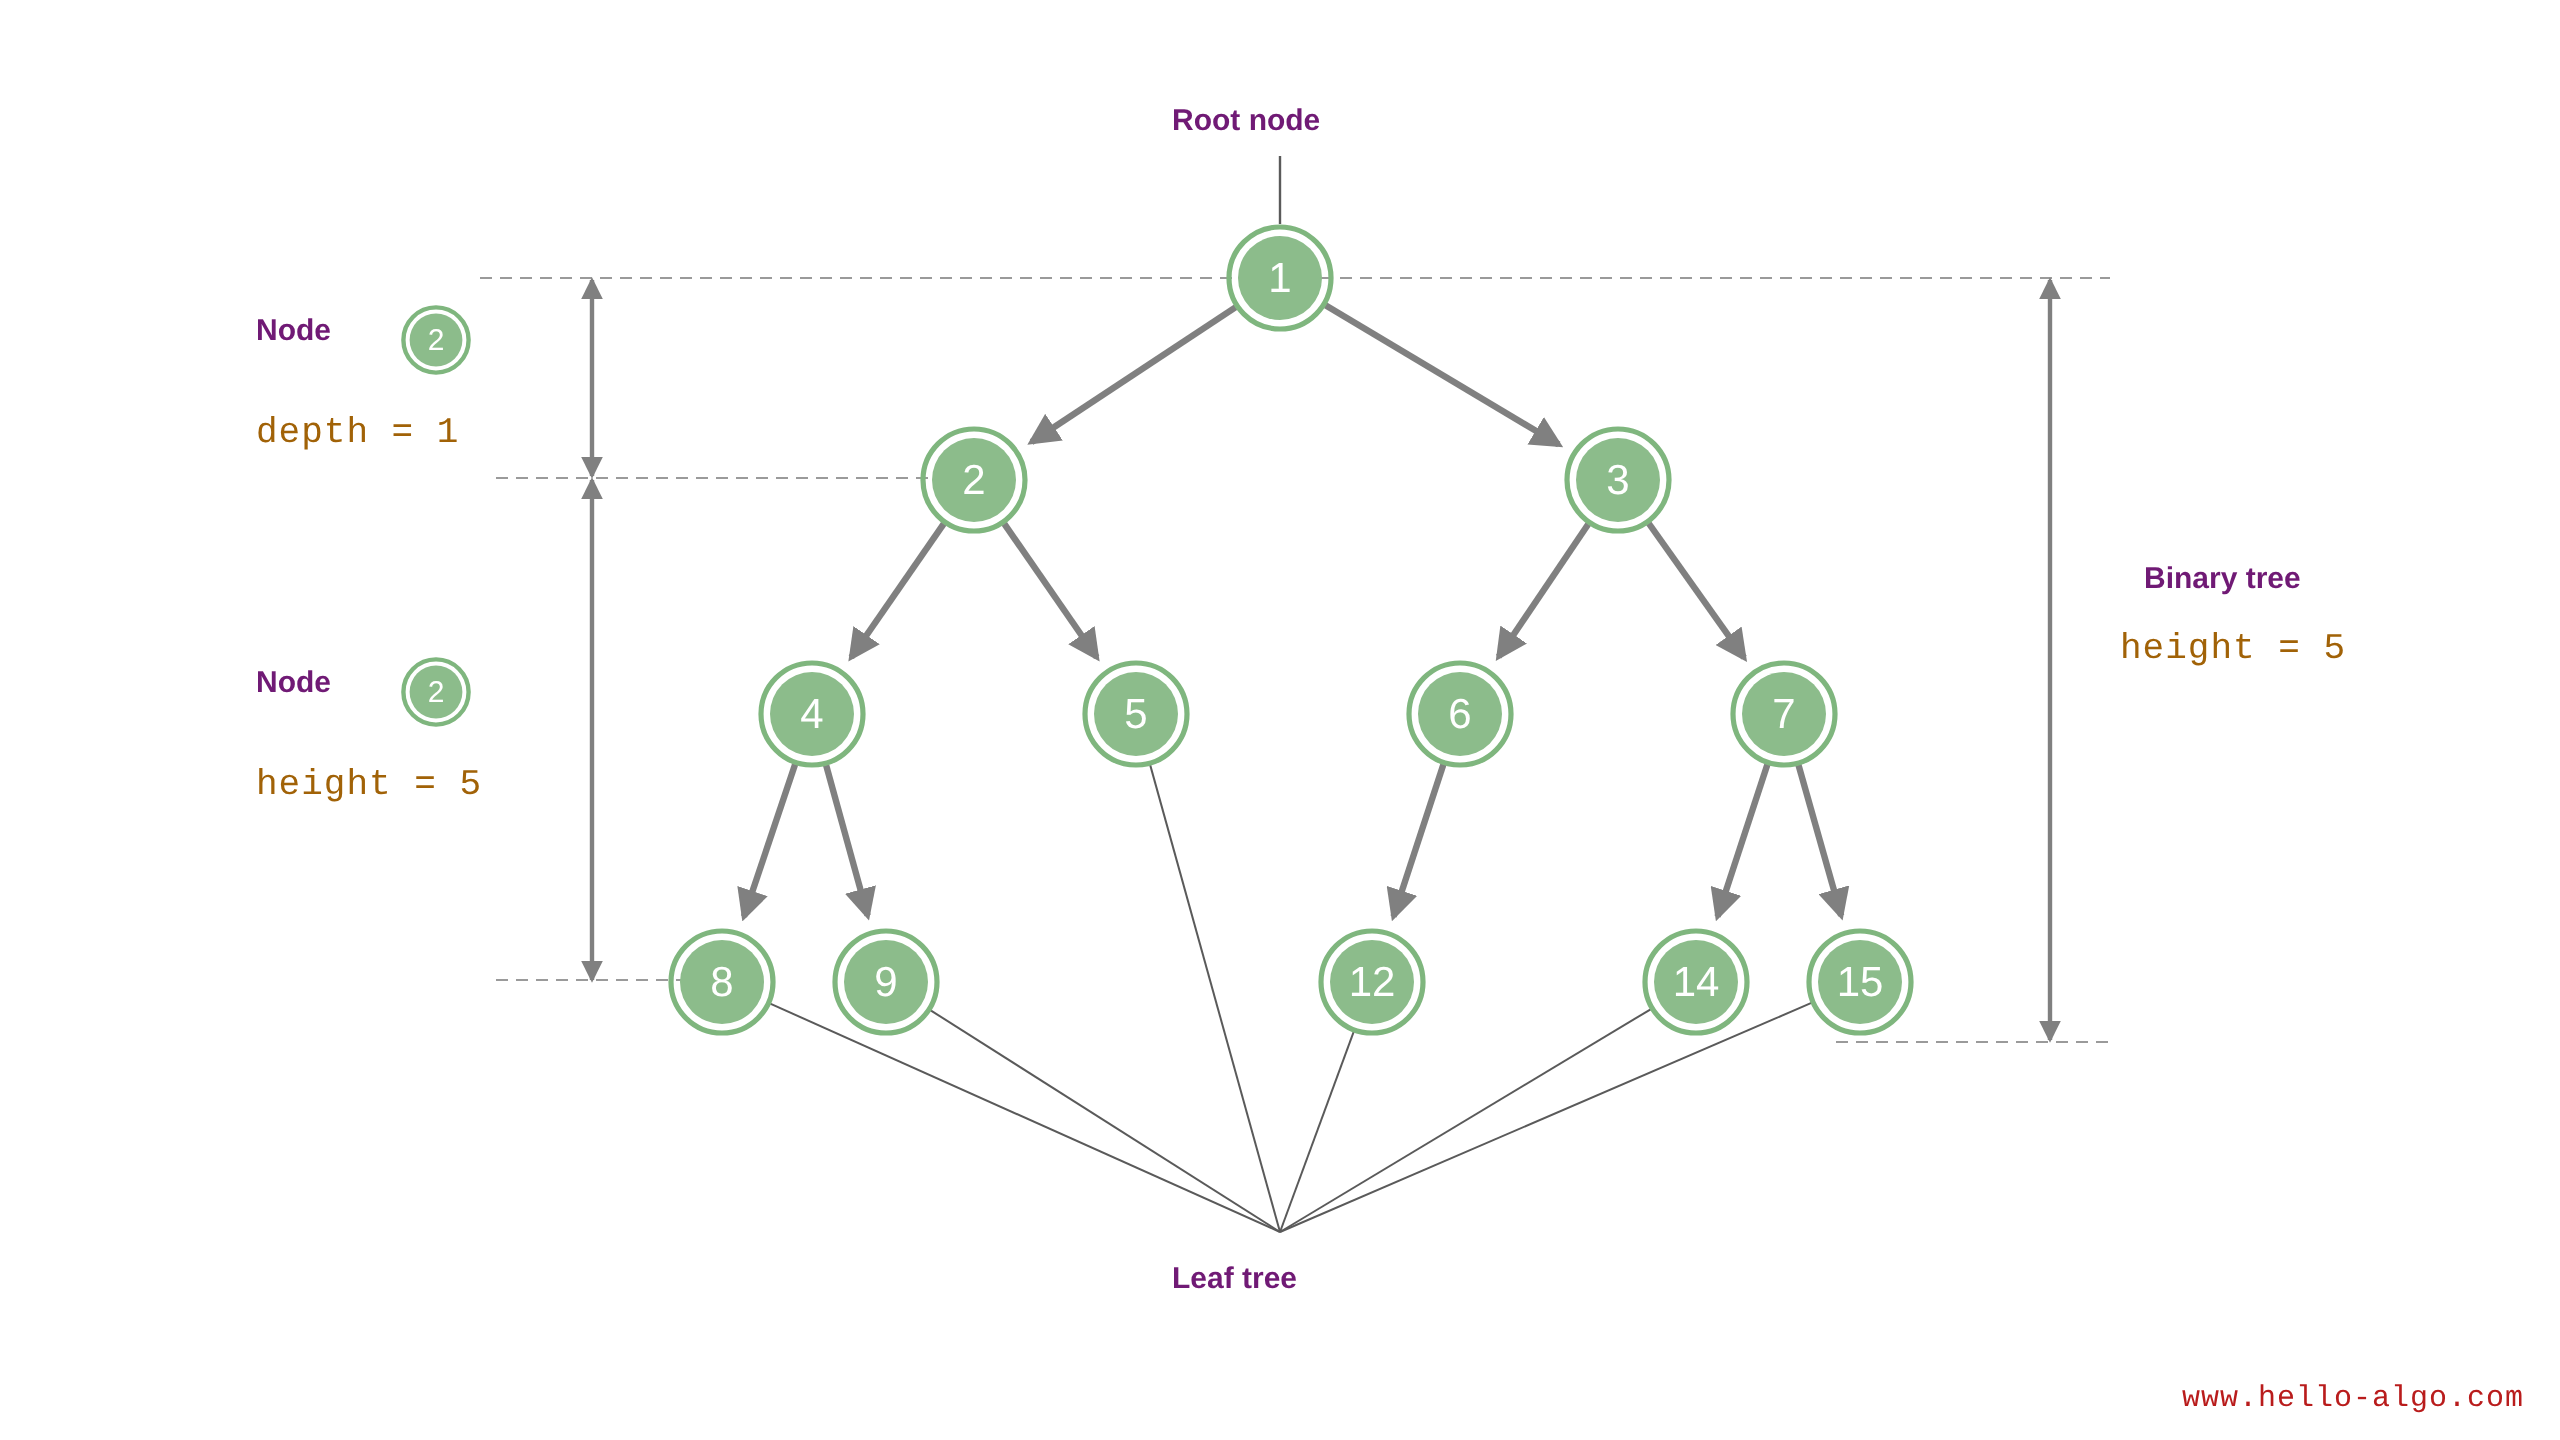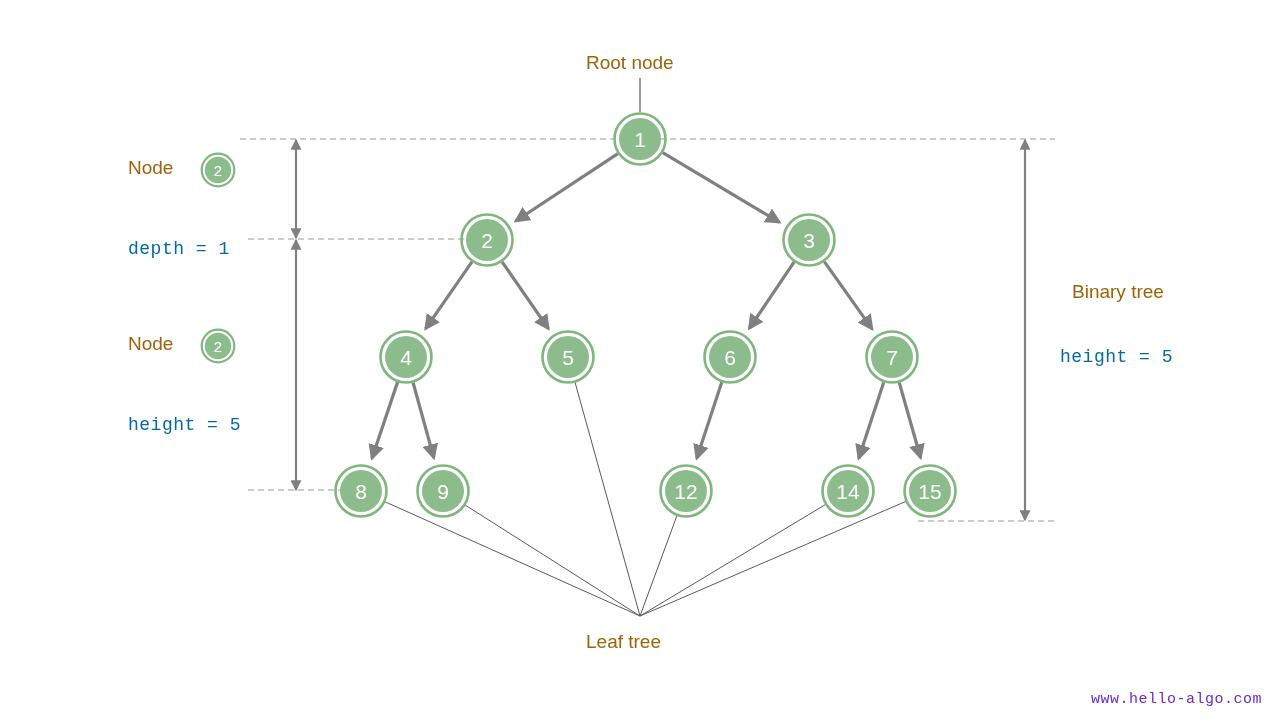--- a/index.html
+++ b/index.html
@@ -34,41 +34,40 @@
     fill: #ffffff;
     text-anchor: middle;
     dominant-baseline: central;
   }
   .node-num.small {
     font-size: 15px;
   }
   .bold-label {
     position: absolute;
     font-family: "Liberation Sans", sans-serif;
-    font-weight: normal;
-    font-size: 19px;
+    font-weight: bold;
+    font-size: 15px;
+    color: #701a75;
+    white-space: nowrap;
+  }
+  .mono-label {
+    position: absolute;
+    font-family: "Liberation Mono", monospace;
+    font-size: 18px;
     color: #a16207;
     white-space: nowrap;
-  }
-  .mono-label {
-    position: absolute;
-    font-family: "Liberation Mono", monospace;
-    font-size: 18px;
-    color: #0369a1;
-    white-space: nowrap;
     letter-spacing: 0.5px;
-    margin-top: 32px;
   }
   .watermark {
     position: absolute;
     right: 18px;
     bottom: 12px;
     font-family: "Liberation Mono", monospace;
     font-size: 15px;
-    color: #6d28d9;
+    color: #b91c1c;
     letter-spacing: 0.5px;
   }
   .annot-group {
     position: absolute;
   }
   .annot-row {
     position: relative;
     height: 34px;
   }
   .badge {

